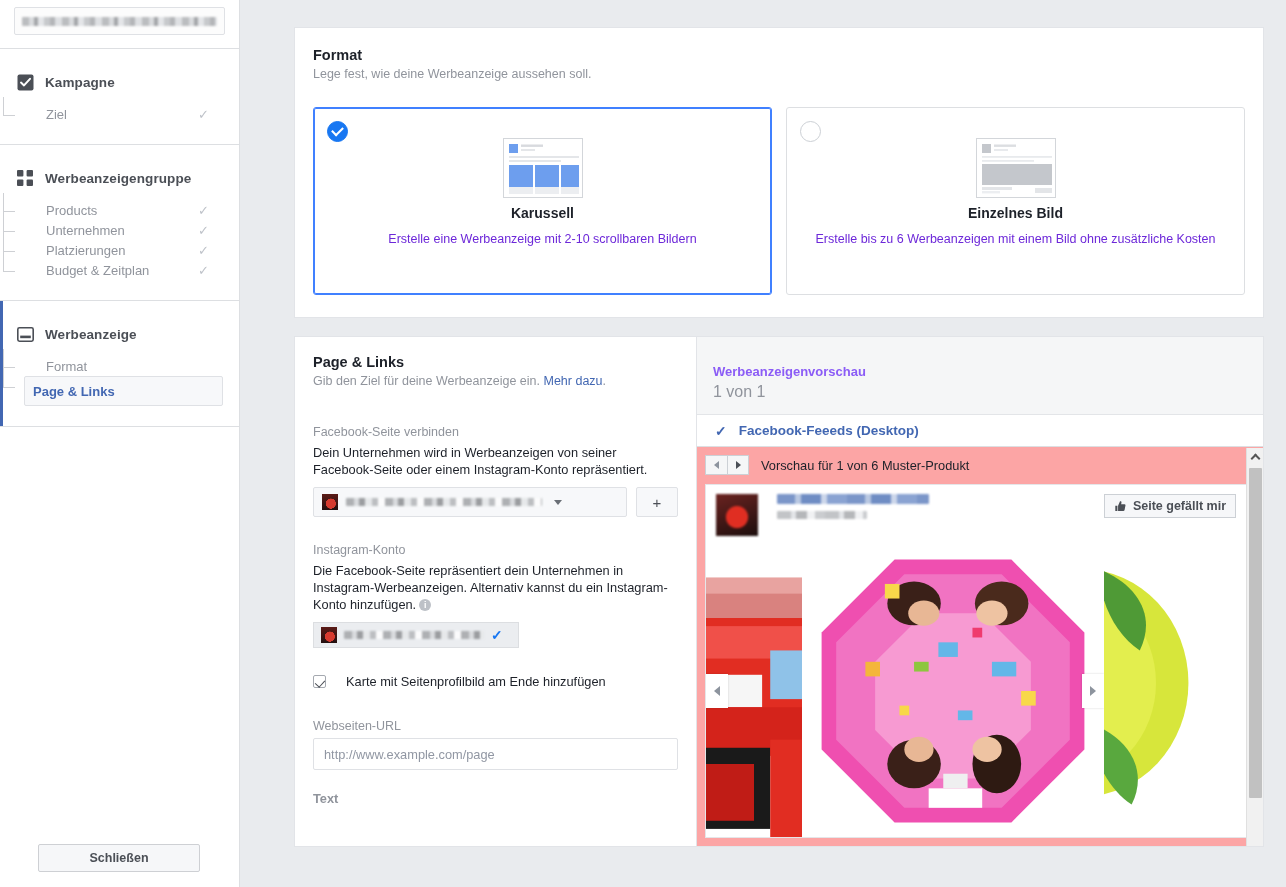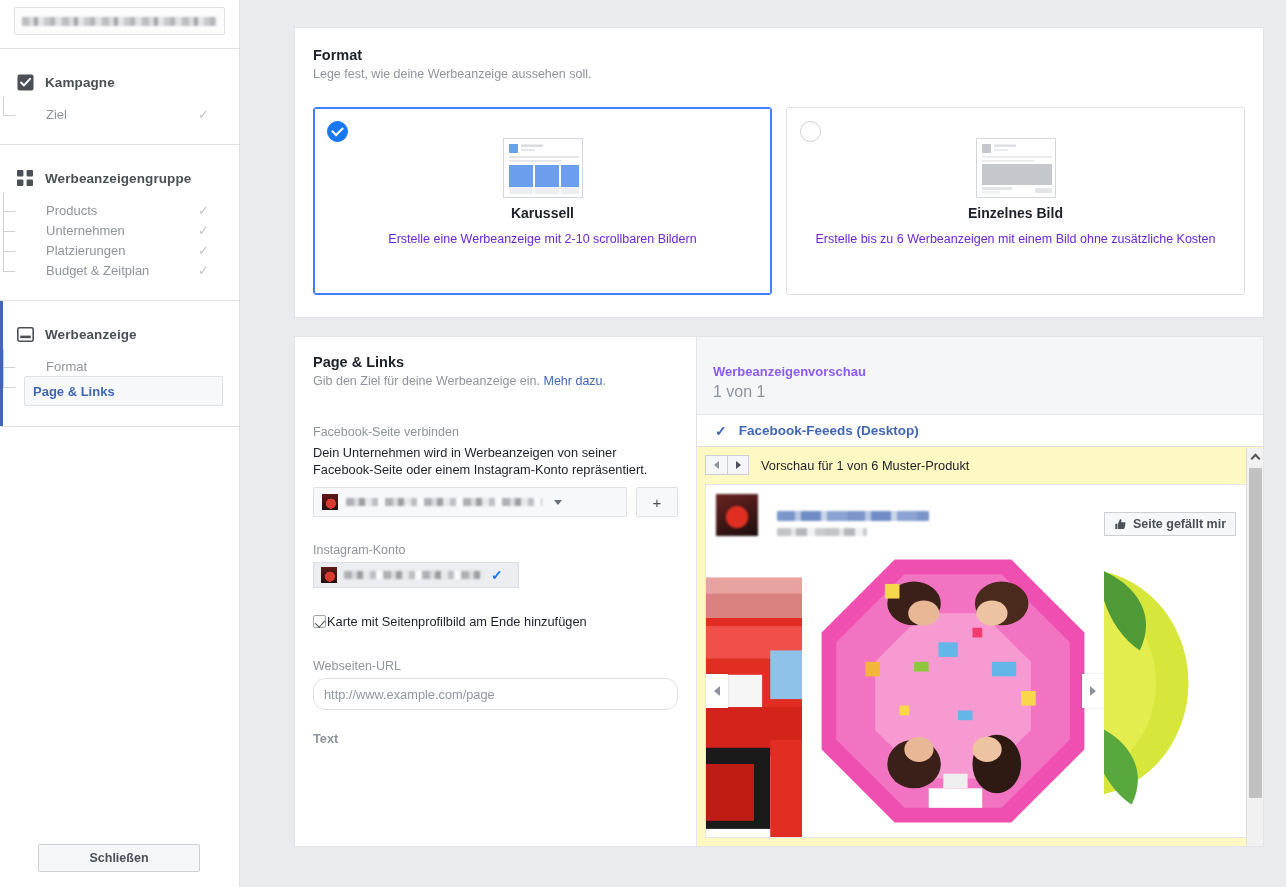--- a/index.html
+++ b/index.html
@@ -153,51 +153,51 @@
            border-top:5px solid #6a6f76; margin-left:4px;}
   .plus-btn { width:42px; height:30px; border:1px solid #dfe1e5; background:#f7f8fa;
               border-radius:2px; font-size:15px; color:#4b4f56; display:flex;
               align-items:center; justify-content:center; }
   .info-i { display:inline-block; width:12px;height:12px;border-radius:50%;
             background:#bdc1c7; color:#fff; font-size:9px; line-height:12px;
             text-align:center; font-weight:bold; vertical-align:1px; margin-left:3px;}
   .ig-sel { width:206px; height:26px; background:#ebedf0; border:1px solid #dcdee1;
             display:flex; align-items:center; padding:0 7px; gap:7px; }
   .ig-check { color:#1877f2; font-size:14px; font-weight:bold; }
-  .cb-row { display:flex; align-items:center; gap:1px; margin-top:26px; }
+  .cb-row { display:flex; align-items:center; gap:20px; margin-top:26px; }
   .cbox { width:13px;height:13px;border:1px solid #a5a9b0; border-radius:2px; background:#fff;
           position:relative; flex:0 0 13px;}
   .cbox:after { content:""; position:absolute; left:3px; top:2px; width:5px;height:8px;
                 border-right:1.6px solid #4b4f56; border-bottom:1.6px solid #4b4f56;
                 transform:rotate(42deg); }
   .cb-label { font-size:12.8px; color:#1d2129; }
-  .url-input { height:32px; border:1px solid #dfe1e5; border-radius:12px;
+  .url-input { height:32px; border:1px solid #dfe1e5; border-radius:2px;
                display:flex; align-items:center; padding:0 10px;
                font-size:12.8px; color:#9197a3; background:#fff; }
 
   
   .pv-card { flex:1; background:#f5f6f7; border:1px solid #e2e4e8; height:511px;
              position:relative; overflow:hidden; }
   .pv-head { padding:17px 16px 13px 16px; border-bottom:1px solid #e3e5e8;}
   .pv-title { font-size:13px; font-weight:bold; color:#8b5cf6;margin-top:10px;}
   .pv-count { font-size:16px; color:#90949c; margin-top:4px;}
   .pv-tab { height:32px; background:#fff; border-bottom:1px solid #dddfe2;
             display:flex; align-items:center; padding-left:18px; gap:12px; }
   .pv-tab .tick { color:#4267b2; font-size:14px; font-weight:bold; }
   .pv-tab .tlabel { font-size:13.5px; font-weight:bold; color:#4267b2; }
-  .pv-body { background:#fef9c3; padding:8px 0 0 0; position:relative; height:calc(511px - 32px - 79px); }
+  .pv-body { background:#fca5a5; padding:8px 0 0 0; position:relative; height:calc(511px - 32px - 79px); }
   .nav-row { display:flex; align-items:center; gap:0; padding:0 0 0 8px; margin-bottom:9px;}
   .navbtn { width:22px;height:20px;border:1px solid #ccd0d5;background:#f5f6f7;
             display:flex; align-items:center; justify-content:center; }
   .navbtn:first-child { border-right:none; }
   .tri-l { width:0;height:0;border-top:4px solid transparent;border-bottom:4px solid transparent;border-right:5px solid #8d949e;}
   .tri-r { width:0;height:0;border-top:4px solid transparent;border-bottom:4px solid transparent;border-left:5px solid #4b4f56;}
   .nav-text { font-size:12.8px; color:#1d2129; margin-left:12px;}
   .ad-box { border:1px solid #e5e6e9; margin:0 16px 0 8px; background:#fff; }
-  .ad-head { display:flex; align-items:flex-end; padding:9px 10px; gap:19px; }
+  .ad-head { display:flex; align-items:flex-start; padding:9px 10px; gap:19px; }
   .ad-av { width:42px;height:42px; flex:0 0 42px;
      background:
       radial-gradient(circle at 50% 55%, #e02e22 0 34%, rgba(224,46,34,0) 37%),
       linear-gradient(160deg,#6b2320,#1c0e0d);
      filter:blur(.8px); }
   .ad-name { height:10px; width:152px; border-radius:1px;
      background:repeating-linear-gradient(90deg,
        #7b96c9 0,#7b96c9 18px,#b9c8e2 18px,#b9c8e2 24px,
        #6f8dc4 24px,#6f8dc4 44px,#ccd6ea 44px,#ccd6ea 50px,
        #8aa3d2 50px,#8aa3d2 70px);
@@ -416,20 +416,23 @@
                 <span class="page-av"></span>
                 <span class="blur-txt" style="max-width:196px"></span>
                 <span class="caret"></span>
               </div>
               <div class="plus-btn">+</div>
             </div>
           </div>
 
           <div style="margin-top:26px">
             <div class="field-label">Instagram-Konto</div>
+            <div class="field-help">
+              <span>Die Facebook-Seite repräsentiert dein Unternehmen in Instagram-Werbeanzeigen. Alternativ kannst du ein Instagram-Konto hinzufügen.</span><span class="info-i">i</span>
+            </div>
             <div class="ig-sel">
               <span class="page-av"></span>
               <span class="blur-txt" style="max-width:140px"></span>
               <span class="ig-check">✓</span>
             </div>
           </div>
 
           <div class="cb-row">
             <span class="cbox"></span>
             <span class="cb-label">Karte mit Seitenprofilbild am Ende hinzufügen</span>

